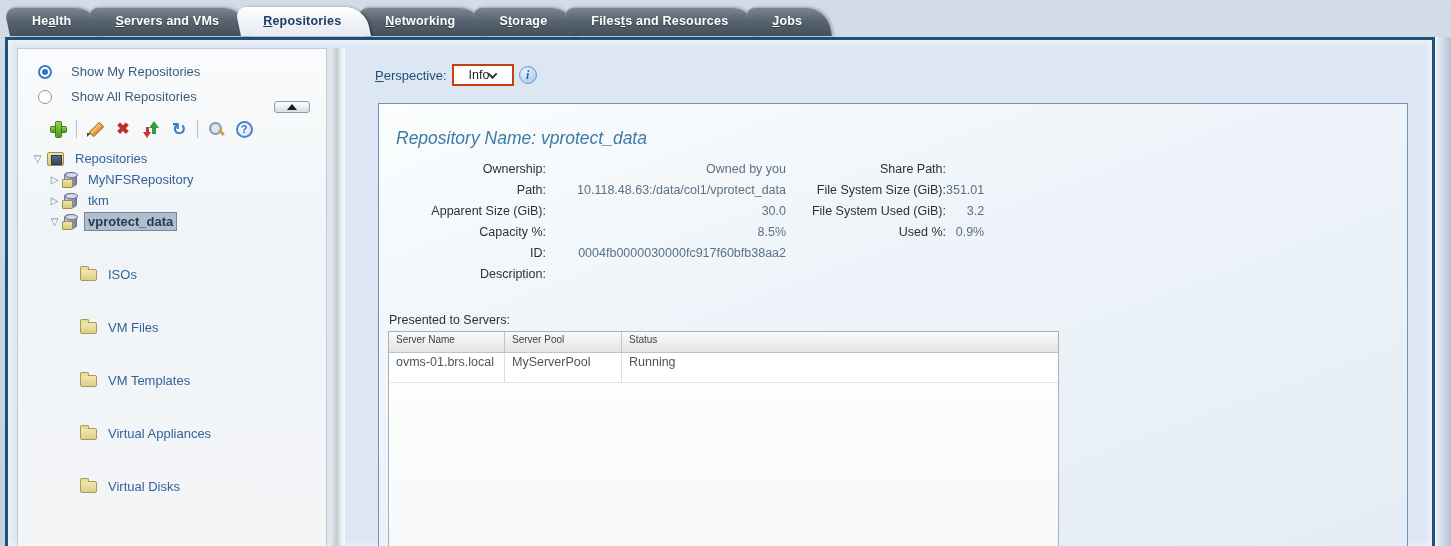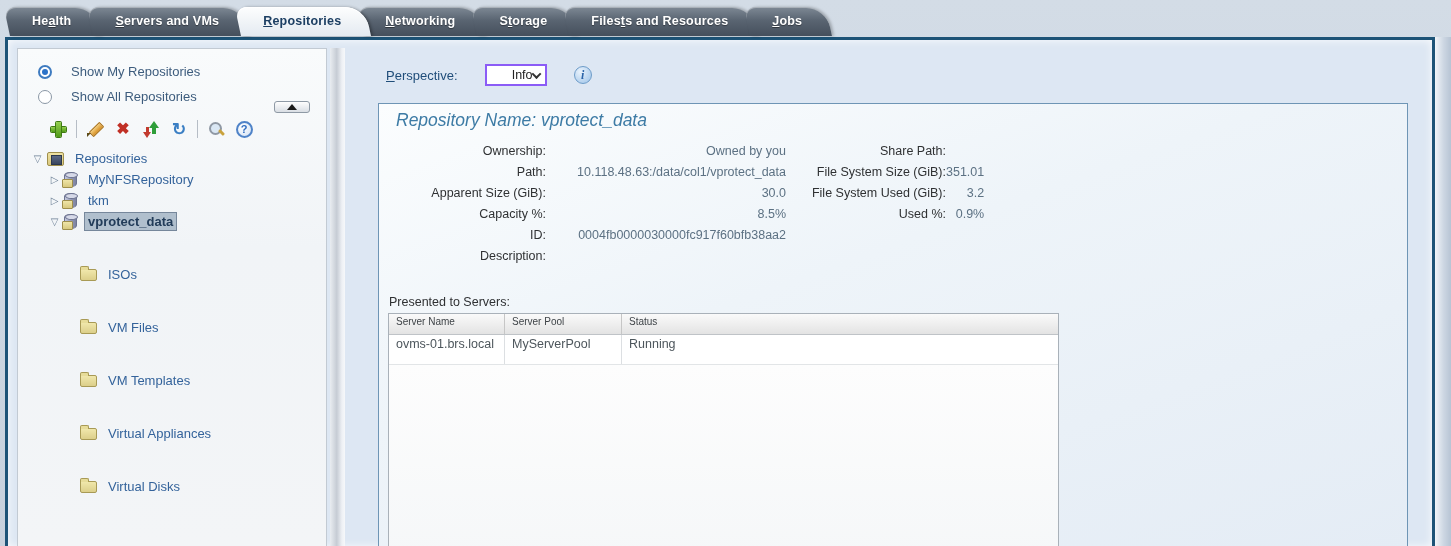--- a/index.html
+++ b/index.html
@@ -122,38 +122,38 @@
   .ico-db::before { content:''; position:absolute; left:0; top:-1px; width:11px; height:4px;
            border-radius:50%; background:#d6d9e8; border:1px solid #6d7390; }
   .ico-db::after { content:''; position:absolute; left:-3px; bottom:-2px; width:9px; height:7px;
            background:linear-gradient(180deg,#efe5a8,#d8c97f); border:1px solid #9f8f4c; border-radius:1px; }
   .ico-folder { width:17px; height:12px; background:linear-gradient(180deg,#f0e7ab,#dccf8a);
            border:1px solid #a89a55; border-radius:1px 2px 2px 2px; position:relative; flex:0 0 auto; }
   .ico-folder::before { content:''; position:absolute; left:-1px; top:-4px; width:7px; height:3px;
            background:#e7dc99; border:1px solid #a89a55; border-bottom:none; border-radius:2px 2px 0 0; }
 
   
-  .perspective-row { position:absolute; left:378px; top:24px; display:flex; align-items:center; gap:27px; }
+  .perspective-row { position:absolute; left:367px; top:24px; display:flex; align-items:center; gap:5px; }
   .perspective-label { color:#1f4d79; font-size:13px; }
   .perspective-label u { text-decoration:underline; }
-  .select-box { display:flex; align-items:center; justify-content:flex-end;
-           width:62px; height:22px; border:2px solid #8b5cf6; background:#fff;
+  .select-box { display:flex; align-items:center; justify-content:center;
+           width:62px; height:22px; border:2px solid #c2410c; background:#fff;
            padding:0 5px; font-size:12.5px; color:#222; cursor:pointer; }
   .chevron { width:7px; height:7px; border-right:2px solid #333; border-bottom:2px solid #333;
            transform:rotate(45deg) translate(-1px,-1px); }
   .info-balloon { width:18px; height:18px; border-radius:50%;
            background:radial-gradient(circle at 35% 30%,#eaf3fc,#9dc3e8);
            border:1px solid #6d9cc9; color:#2c64a8; font-weight:bold; font-style:italic;
            font-size:12px; display:flex; align-items:center; justify-content:center;
            font-family:"Liberation Serif", serif; }
 
   .info-box { position:absolute; left:370px; right:24px; top:63px; bottom:-4px;
            border:1px solid #6e95b5;
            background:linear-gradient(160deg,#fbfdfe 0%,#eef4f9 40%,#e4ecf5 100%); }
-  .panel-title { margin:6px 0 0 17px; font-style:italic; font-size:17.5px; color:#3d7ba5; }
+  .panel-title { margin:24px 0 0 17px; font-style:italic; font-size:17.5px; color:#3d7ba5; }
 
   .fields { display:flex; margin:10px 0 0 12px; }
   .fgroup { display:grid; align-content:start;text-align:right; }
   .fgroup.left  { grid-template-columns:155px 1fr; width:395px; }
   .fgroup.right { grid-template-columns:160px 1fr; }
   .flabel { color:#2f3133; font-size:12.5px; line-height:21px; }
   .fvalue { color:#5c7183; font-size:12.5px; line-height:21px; white-space:nowrap; }
 
   .table-caption { margin:28px 0 4px 10px; color:#2f3133; font-size:12.5px; }
   .ptable { margin-left:9px; width:671px; border:1px solid #a9b1b9; background:#fff; }

